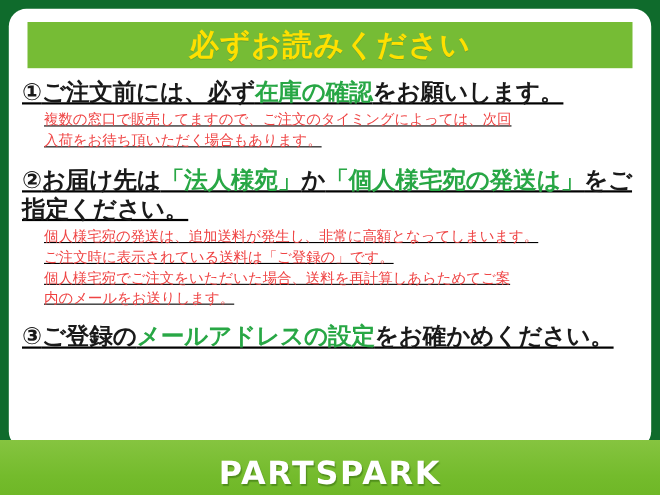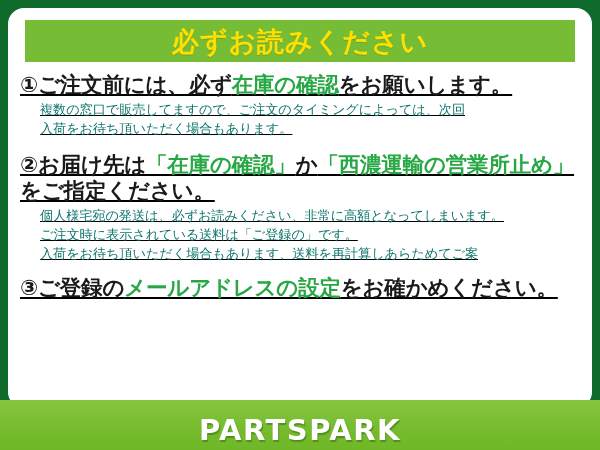--- a/index.html
+++ b/index.html
@@ -84,21 +84,21 @@
     color: #28a745;
   }
   .marker {
     font-size: 21.5px;
     font-weight: bold;
     color: #1a1a1a;
   }
 
   .item-body {
     font-size: 13.2px;
-    color: #0f766e;
+    color: #ef4444;
     line-height: 1.42;
     margin-top: 3px;
     margin-left: 20px;
     letter-spacing: -0.1px;
   }
   .item-body div {
     white-space: nowrap;
   }
 
   
@@ -144,26 +144,27 @@
           <span class="marker">①</span><span>ご注文前には、必ず</span><span class="hl">在庫の確認</span><span>をお願いします。</span>
         </div>
         <div class="item-body">
           <div>複数の窓口で販売してますので、ご注文のタイミングによっては、次回</div>
           <div>入荷をお待ち頂いただく場合もあります。</div>
         </div>
       </div>
 
       <div class="item item-2">
         <div class="item-heading wrap">
-          <span class="marker">②</span><span>お届け先は</span><span class="hl">「在庫の確認」</span><span>か</span><span class="hl">「西濃運輸の営業所止め」</span><span>をご指定ください。</span>
+          <span class="marker">②</span><span>お届け先は</span><span class="hl">「法人様宛」</span><span>か</span><span class="hl">「個人様宅宛の発送は」</span><span>をご指定ください。</span>
         </div>
         <div class="item-body">
-          <div>個人様宅宛の発送は、必ずお読みください、非常に高額となってしまいます。</div>
+          <div>個人様宅宛の発送は、追加送料が発生し、非常に高額となってしまいます。</div>
           <div>ご注文時に表示されている送料は「ご登録の」です。</div>
-          <div>入荷をお待ち頂いただく場合もあります、送料を再計算しあらためてご案</div>
+          <div>個人様宅宛でご注文をいただいた場合、送料を再計算しあらためてご案</div>
+          <div>内のメールをお送りします。</div>
         </div>
       </div>
 
       <div class="item item-3">
         <div class="item-heading">
           <span class="marker">③</span><span>ご登録の</span><span class="hl">メールアドレスの設定</span><span>をお確かめください。</span>
         </div>
       </div>
 
     </div>

